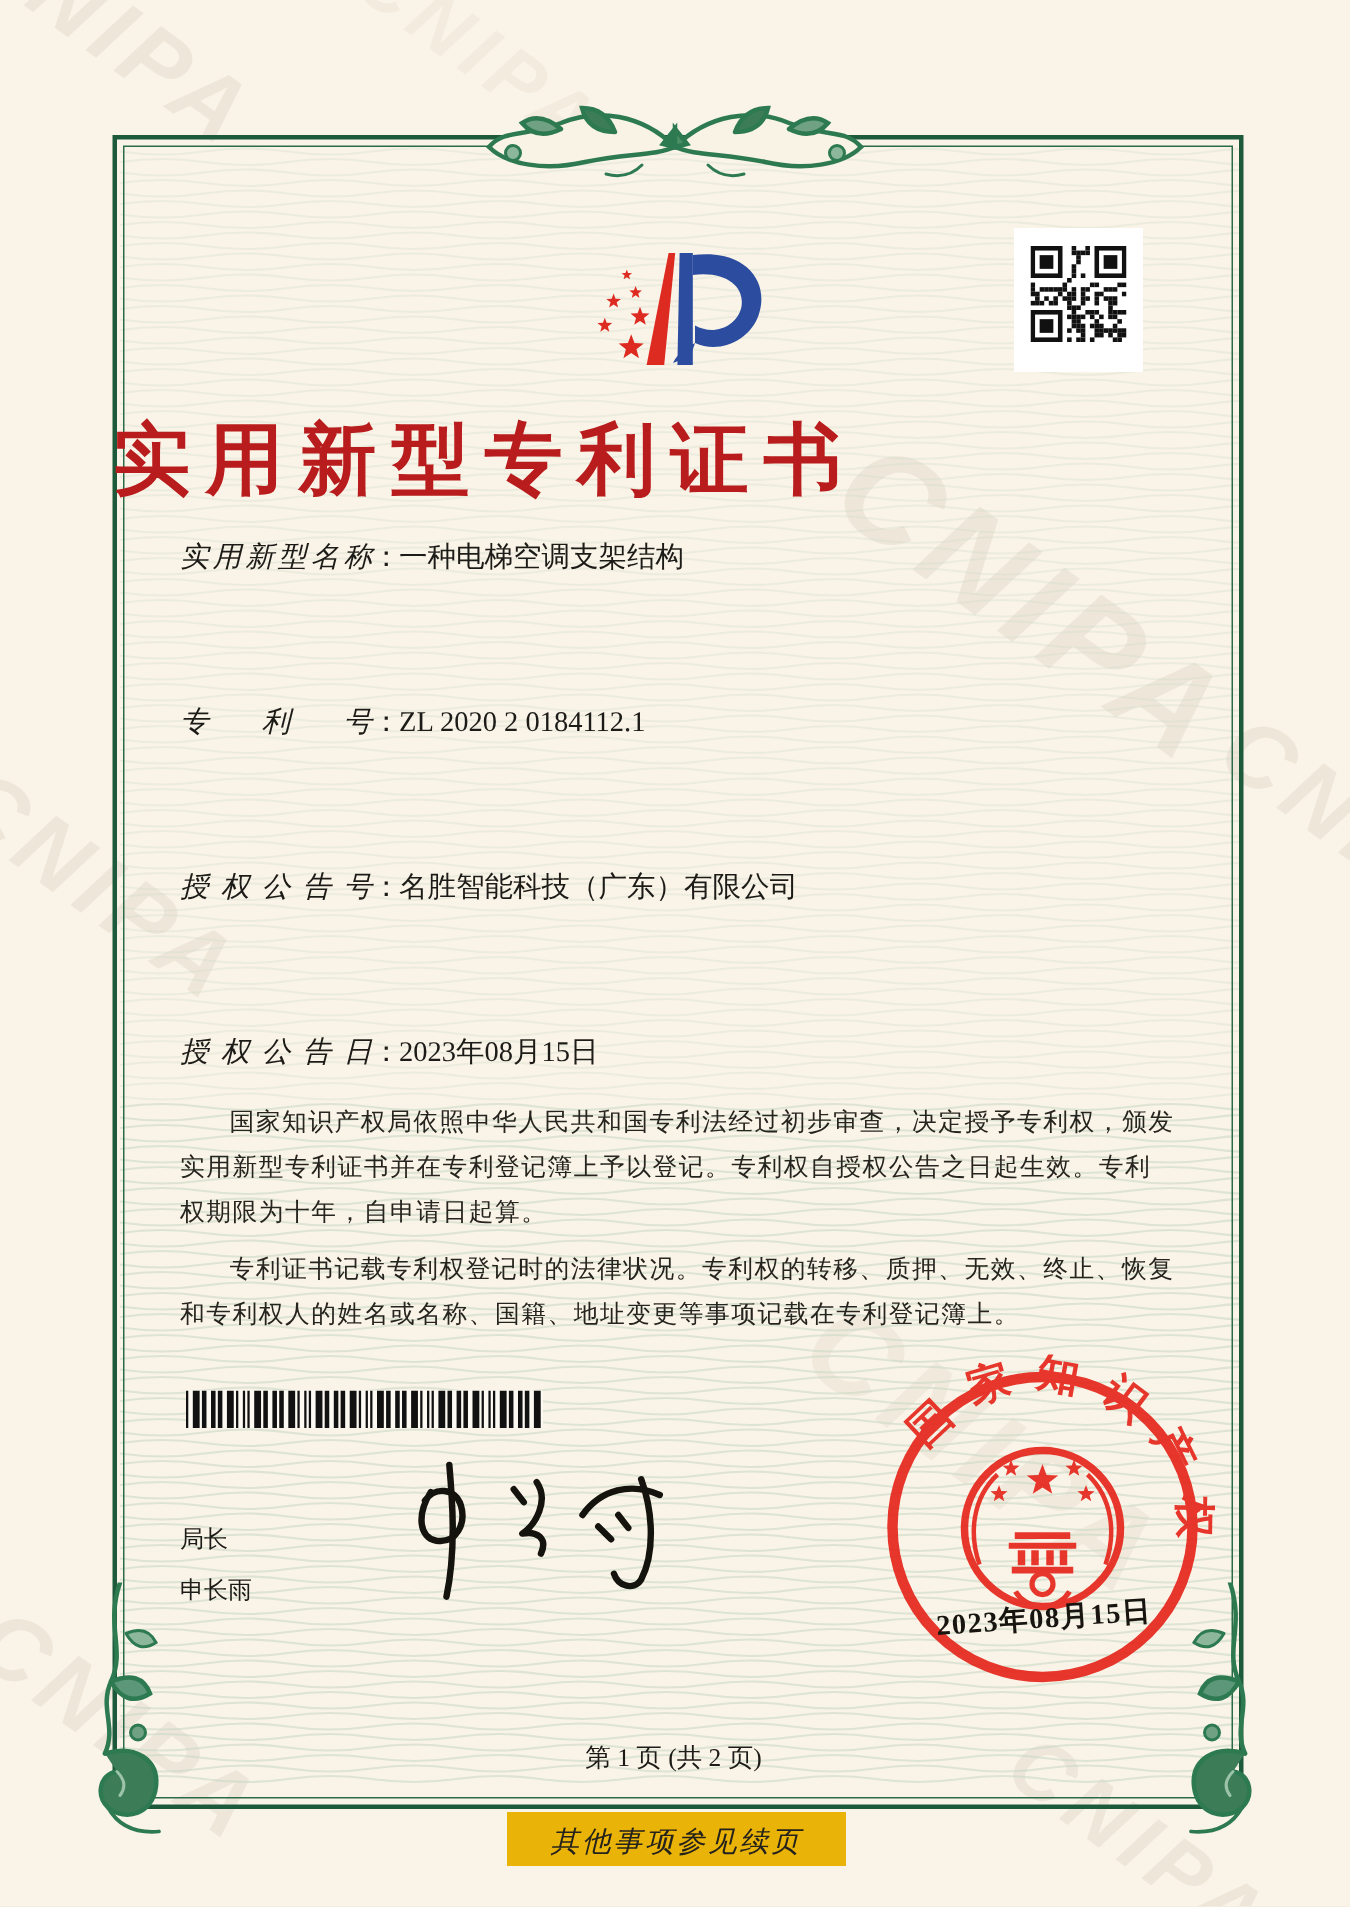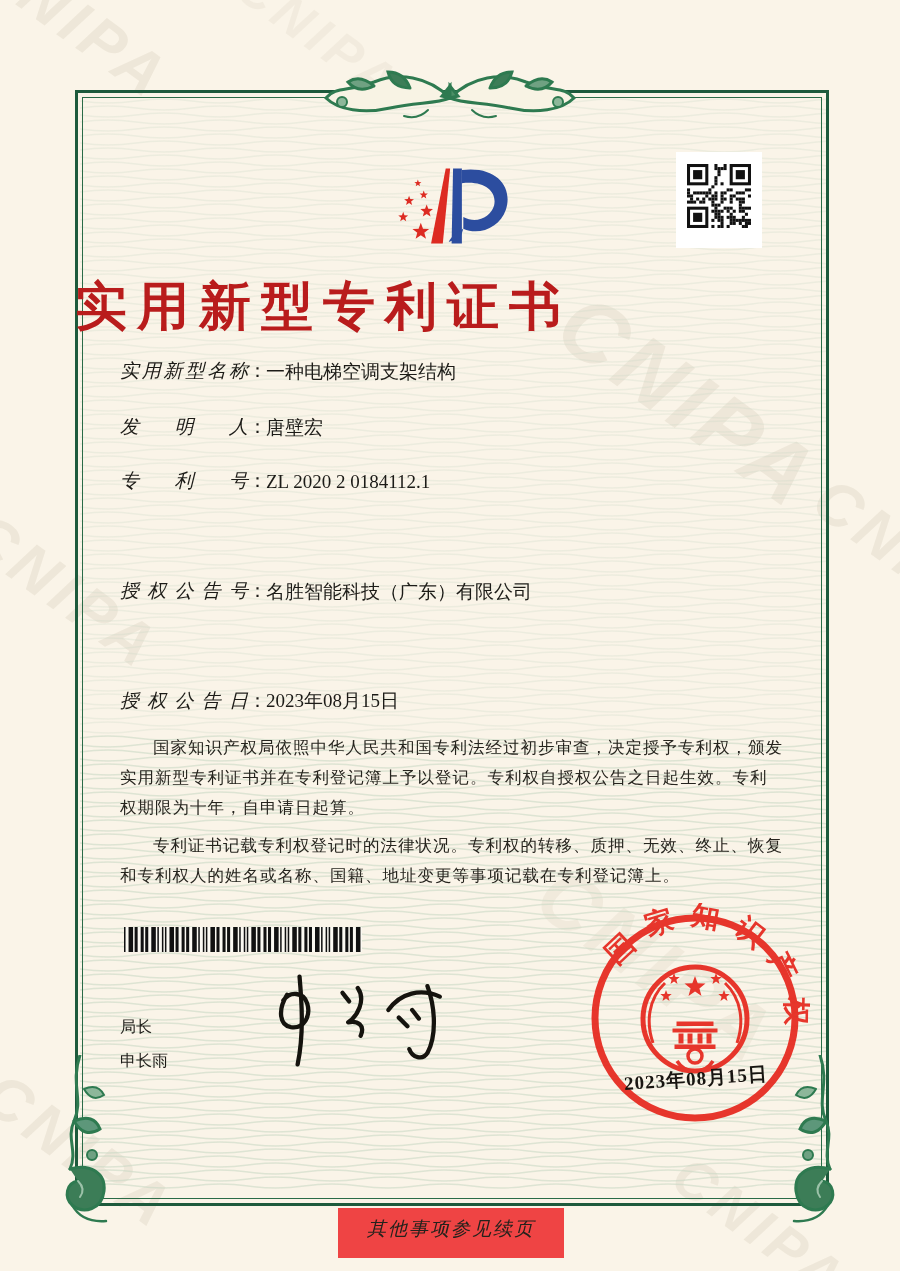--- a/index.html
+++ b/index.html
@@ -31,21 +31,21 @@
          letter-spacing:1px;color:#26241e;}
   .paras p{margin:0 0 8px 0;text-indent:2em;}
   #barcode{position:absolute;left:124px;top:927px;background:#fbf9f2;}
   .director{position:absolute;left:120px;top:1010px;font-family:"Liberation Sans",sans-serif;
             font-size:16px;line-height:34px;}
   .signature{position:absolute;left:256px;top:968px;}
   .seal{position:absolute;left:580px;top:903px;}
   .seal-date{position:absolute;left:598px;top:1066px;width:196px;text-align:center;font-size:19px;
              font-weight:bold;color:#181511;transform:rotate(-4deg);letter-spacing:1px;}
   .page-footer{position:absolute;left:75px;top:1160px;width:748px;text-align:center;font-size:17px;}
-  .cont-box{position:absolute;left:338px;top:1208px;width:226px;height:50px;background:#ef4444;}
+  .cont-box{position:absolute;left:338px;top:1208px;width:226px;height:36px;background:#eab308;}
   .cont-note{position:absolute;left:0;top:0;width:226px;line-height:42px;text-align:center;
              font-size:19px;font-style:italic;letter-spacing:2px;color:#24221c;}
   .orn-top{position:absolute;left:278px;top:58px;z-index:4;}
   .orn-bl{position:absolute;left:40px;top:1055px;z-index:4;}
   .orn-br{position:absolute;left:720px;top:1055px;z-index:4;transform:scaleX(-1);}
 </style>
 </head>
 <body>
 
 <div id="page">
@@ -409,23 +409,20 @@
           <rect x="1" y="15" width="5" height="5" fill="#fff"></rect>
           <rect x="2" y="16" width="3" height="3" fill="#111"></rect>
         </svg>
     </div>
 
     <div class="title">实用新型专利证书</div>
 
     <div class="row" style="top:358px">
       <span class="label">实用新型名称</span><span class="colon">：</span><span class="value">一种电梯空调支架结构</span>
     </div>
-    <div class="row" style="top:414px">
-      <span class="label">发明人</span><span class="colon">：</span><span class="value">唐壁宏</span>
-    </div>
     <div class="row" style="top:468px">
       <span class="label">专利号</span><span class="colon">：</span><span class="value">ZL 2020 2 0184112.1</span>
     </div>
     <div class="row" style="top:578px">
       <span class="label">授权公告号</span><span class="colon">：</span><span class="value">名胜智能科技（广东）有限公司</span>
     </div>
     <div class="row" style="top:688px">
       <span class="label">授权公告日</span><span class="colon">：</span><span>2023年08月15日</span>
     </div>
 
@@ -526,19 +523,20 @@
         <rect x="127" y="131" width="4" height="9"></rect>
         <rect x="95" y="142" width="40" height="3.5"></rect>
         <circle cx="115" cy="153" r="7" fill="none" stroke-width="3.5"></circle>
         <path d="M97,158 A21,21 0 0 0 133,158" fill="none" stroke-width="3.5"></path>
         <path d="M73,140 C66,120 68,96 85,80" fill="none" stroke-width="3"></path>
         <path d="M157,140 C164,120 162,96 145,80" fill="none" stroke-width="3"></path>
       </g>
     </svg>
     <div class="seal-date">2023年08月15日</div>
 
+    <div class="page-footer">第 1 页 (共 2 页)</div>
 
     <div class="cont-box">
       <div class="cont-note">其他事项参见续页</div>
     </div>
 
   </div>
 </div>
 
 </body></html>

